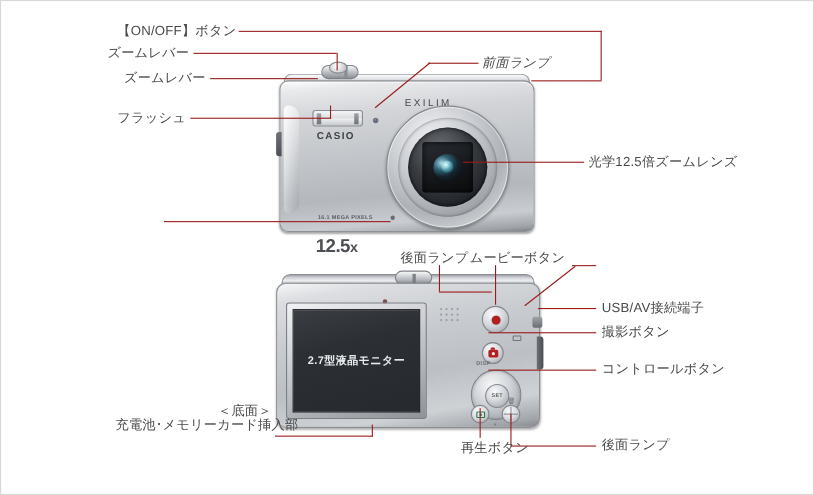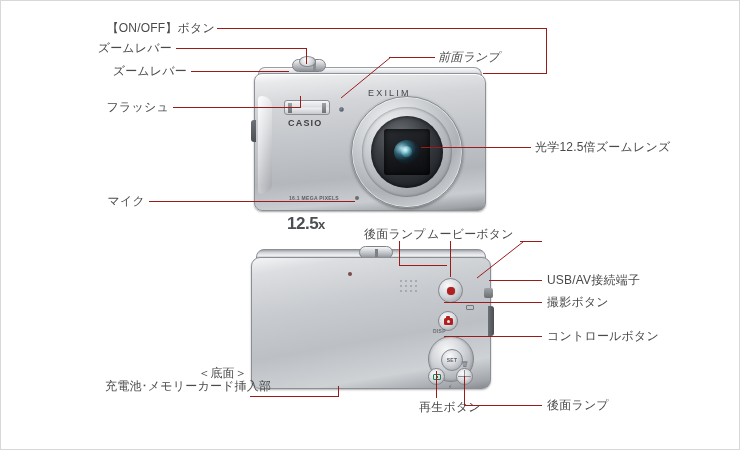--- a/index.html
+++ b/index.html
@@ -368,31 +368,35 @@
   <svg class="diag" style="left:330px;top:50px;width:62px;height:52px;" viewBox="0 0 62 52">
     <line x1="60" y1="6" x2="10" y2="47" stroke="#9b1b1b" stroke-width="1"></line>
   </svg>
 
   <div class="lead h" style="left:420px;top:146px;width:110px;"></div>
 
   <div class="lbl leftal" style="left:16px;top:27px;width:198px;">【ON/OFF】ボタン</div>
   <div class="lbl leftal" style="left:16px;top:47px;width:155px;">ズームレバー</div>
   <div class="lbl leftal" style="left:16px;top:70px;width:170px;">ズームレバー</div>
   <div class="lbl leftal" style="left:16px;top:106px;width:152px;">フラッシュ</div>
-  <div class="lbl leftal" style="left:16px;top:200px;width:128px;">マイク</div>
   <div class="lbl right" style="left:437px;top:56px;font-style:italic;">前面ランプ</div>
   <div class="lbl right" style="left:534px;top:146px;">光学12.5倍ズームレンズ</div>
 
   <div id="cam-back">
     <div class="back-top"></div>
     <div class="onoff-knob"></div>
 
     <div class="back-body">
       <div class="back-rearlamp"></div>
 
+      <div class="screen-bez">
+        <div class="screen">
+          <span class="screen-txt">2.7型液晶モニター</span>
+        </div>
+      </div>
 
       <div class="speaker-holes">
         <i style="left:0;top:0"></i>
           <i style="left:5px;top:0"></i>
           <i style="left:10px;top:0"></i>
           <i style="left:15px;top:0"></i>
         <i style="left:0;top:5px"></i>
           <i style="left:5px;top:5px"></i>
           <i style="left:10px;top:5px"></i>
           <i style="left:15px;top:5px"></i>

